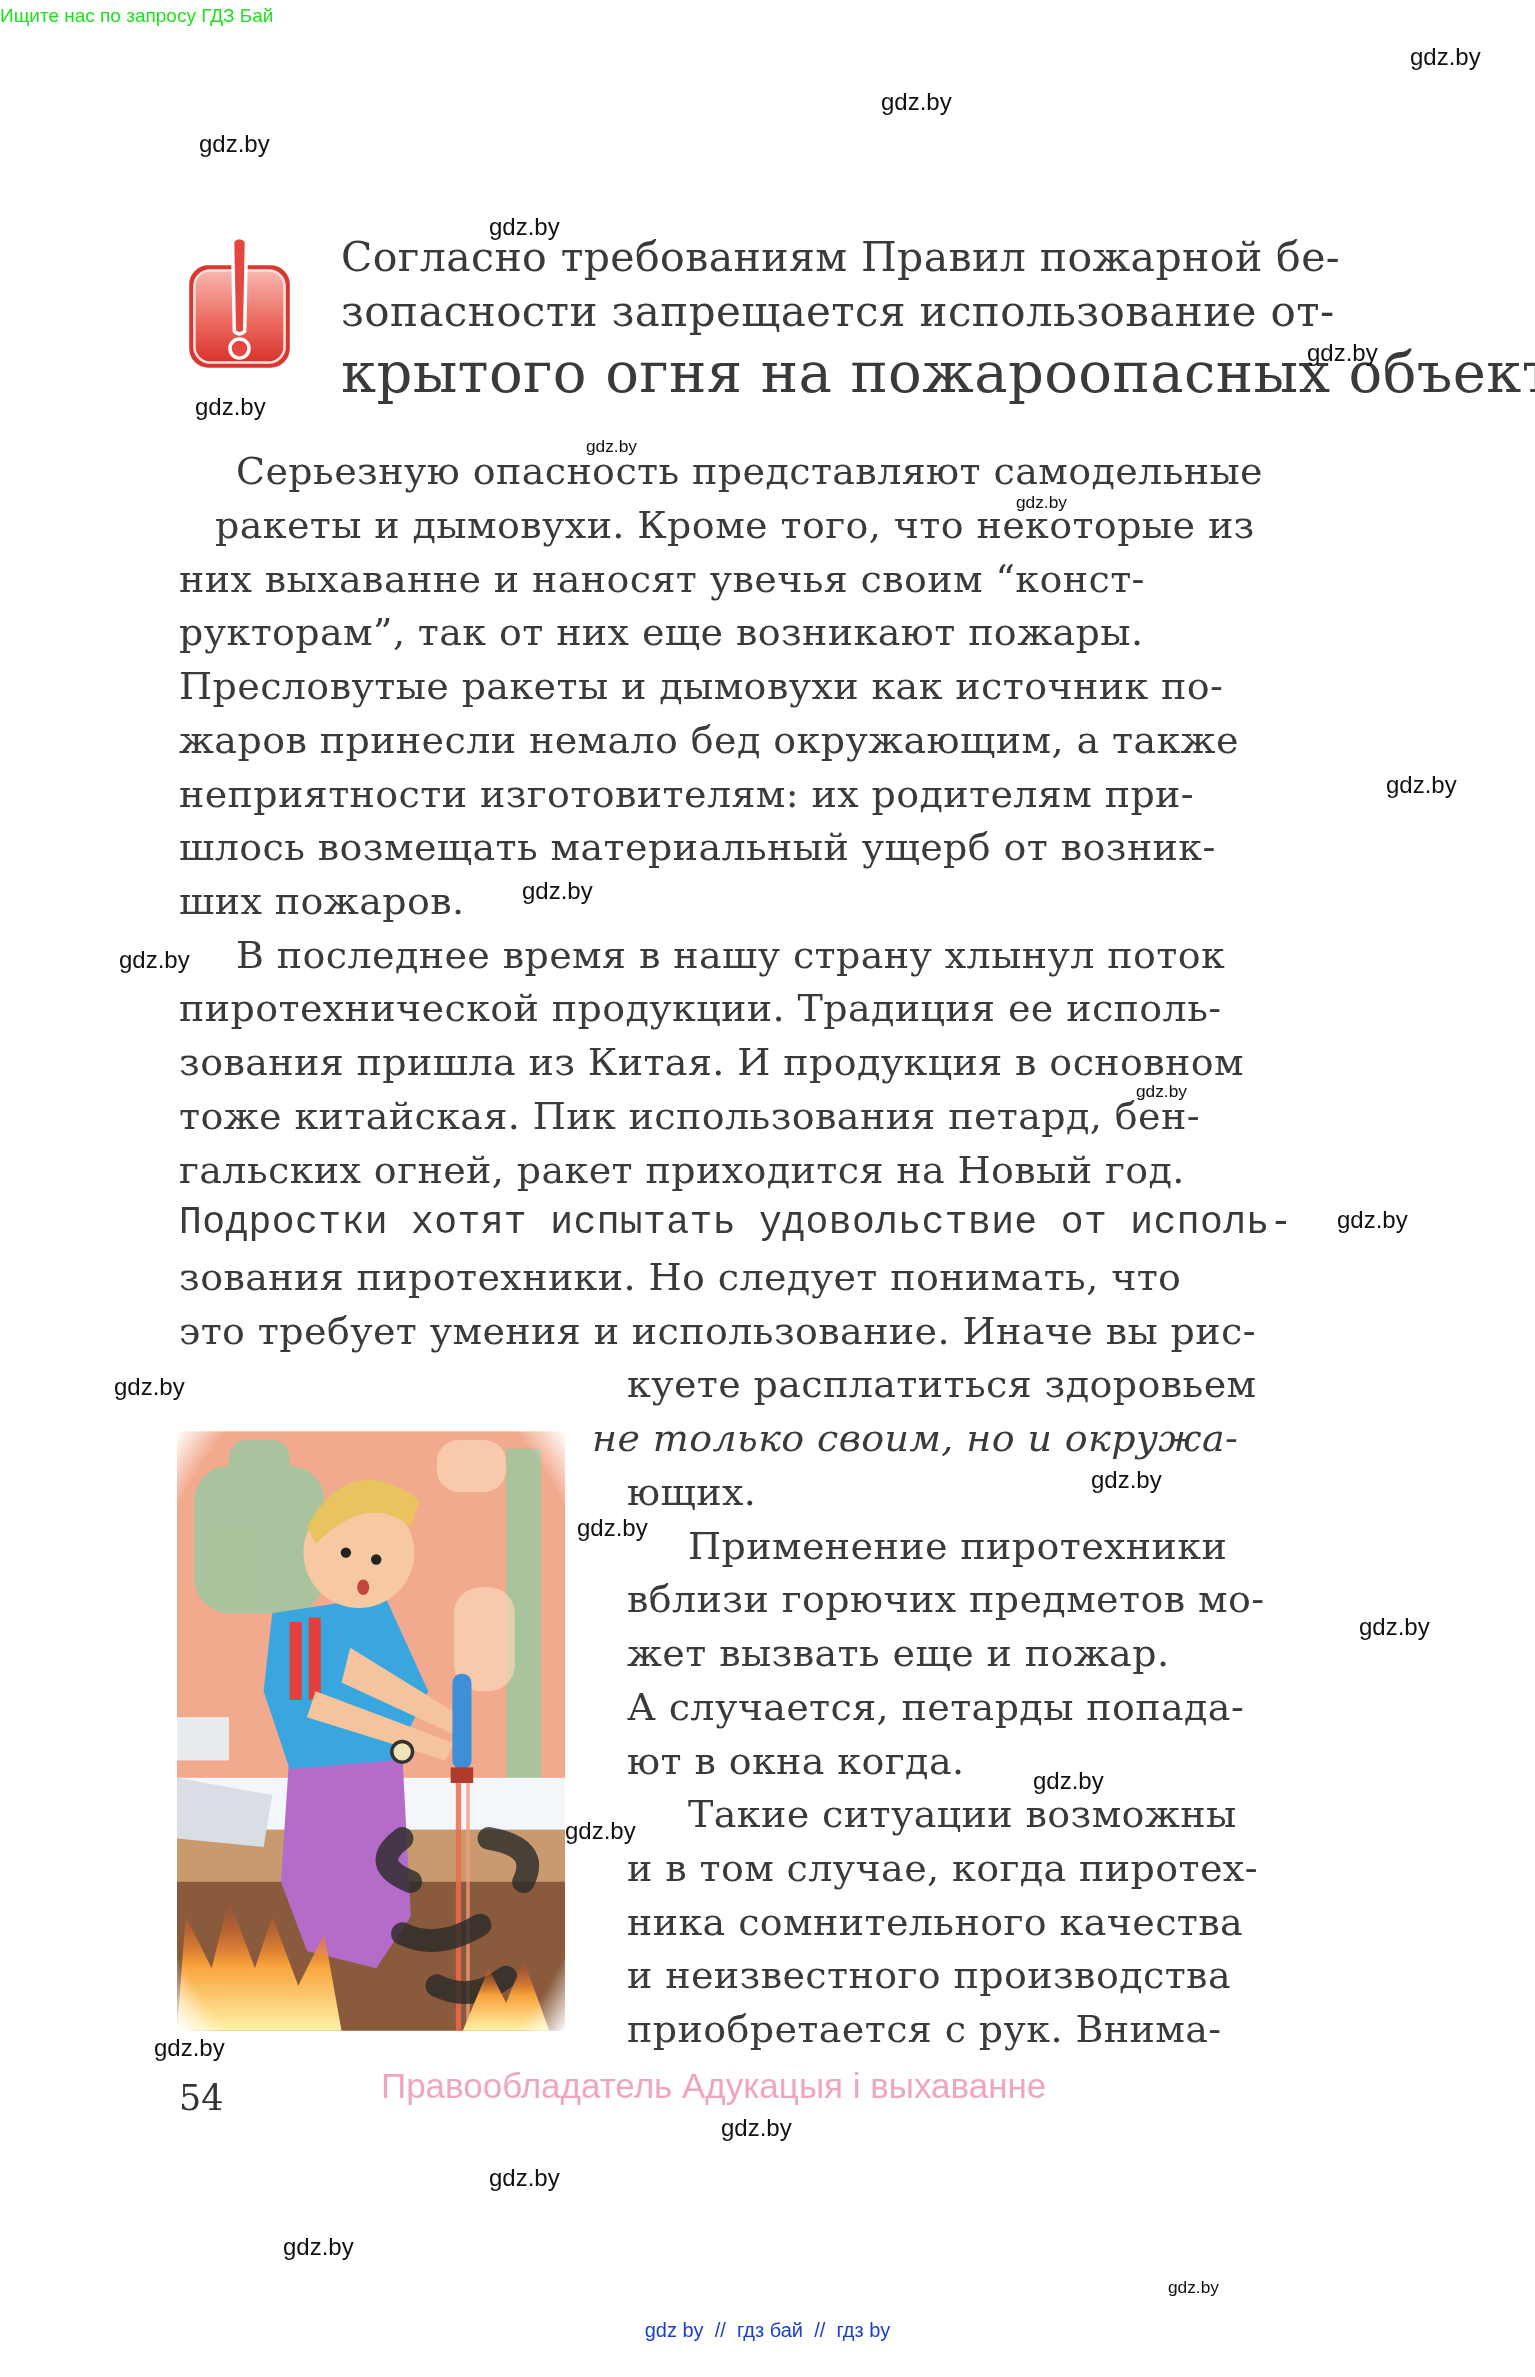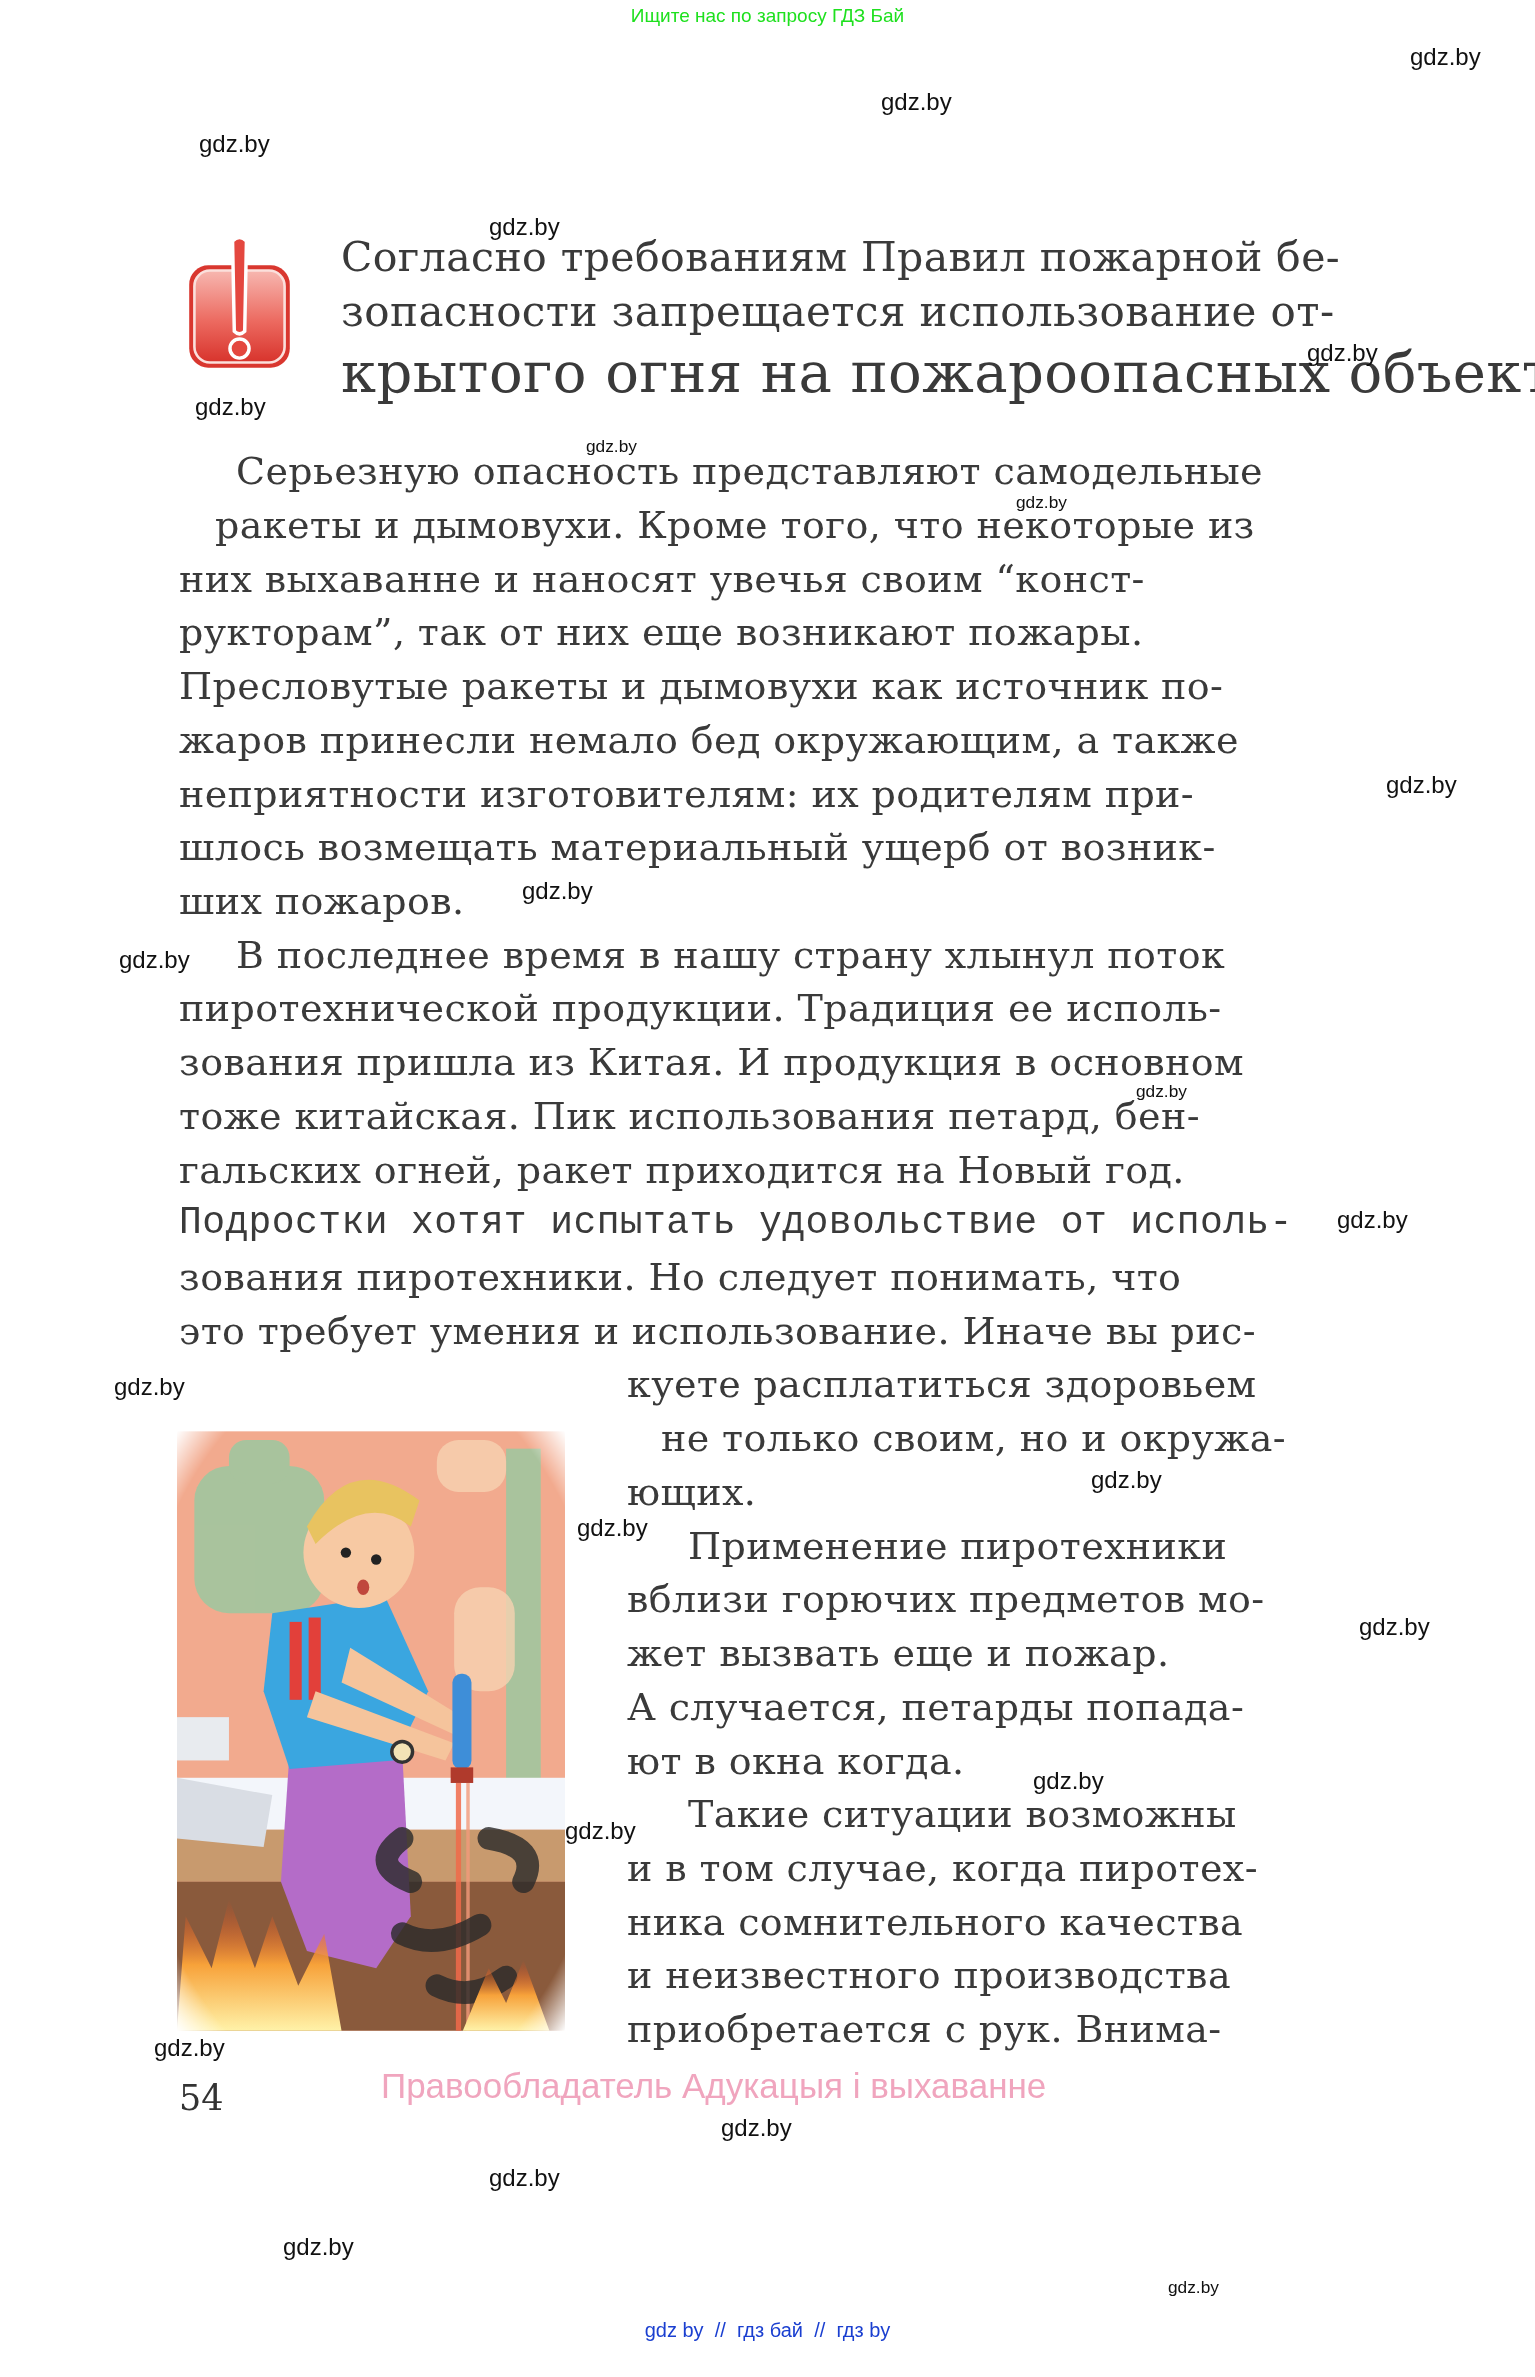--- a/index.html
+++ b/index.html
@@ -1,19 +1,19 @@
 <!DOCTYPE html>
 <html style="font-size:14px"><head>
 <meta charset="utf-8">
 <style>
   html, body { margin:0; padding:0; background:#ffffff; }
   body { width:1535px; height:2377px; position:relative; overflow:hidden; font-family:"DejaVu Serif", serif; }
   .wm { position:absolute; font-family:"Liberation Sans", sans-serif; color:#111; font-size:24px; line-height:1; white-space:nowrap; }
   .wm.sm { font-size:17.3px; }
-  .topnote { position:absolute; left:0; width:1535px; top:5.2px; text-align:center; font-family:"Liberation Sans", sans-serif; font-size:19px; color:#1ee01e; }
+  .topnote { position:absolute; left:0; width:1535px; top:5.2px; text-align:left; font-family:"Liberation Sans", sans-serif; font-size:19px; color:#1ee01e; }
   .line { position:absolute; white-space:nowrap; font-family:"DejaVu Serif", serif; font-size:38px; color:#3a3a3a; line-height:1; letter-spacing:0.4px; }
   .pagenum { position:absolute; left:179px; top:2078px; font-family:"DejaVu Serif", serif; font-size:35px; color:#333; }
   .copyright { position:absolute; left:381px; top:2066px; font-family:"Liberation Sans", sans-serif; font-size:35px; color:#f0a5be; white-space:nowrap; }
   .footer { position:absolute; left:0; width:1535px; top:2319px; text-align:center; font-family:"Liberation Sans", sans-serif; font-size:20px; color:#1a3fd0; white-space:pre; }
   .warn { position:absolute; left:184px; top:234px; width:111px; height:139px; }
   .illus { position:absolute; left:177px; top:1431px; width:388px; height:600px; overflow:hidden;
            -webkit-mask-image: radial-gradient(ellipse at center, #000 88%, transparent 100%); }
 </style>
 </head>
 <body>
@@ -52,21 +52,21 @@
 
 <div class="line" style="left:236px; top:936px;">В последнее время в нашу страну хлынул поток</div>
 <div class="line" style="left:179px; top:989px;">пиротехнической продукции. Традиция ее исполь-</div>
 <div class="line" style="left:179px; top:1043px;">зования пришла из Китая. И продукция в основном</div>
 <div class="line" style="left:179px; top:1097px;">тоже китайская. Пик использования петард, бен-</div>
 <div class="line" style="left:179px; top:1151px;">гальских огней, ракет приходится на Новый год.</div>
 <div class="line" style="left:179px; top:1204px;font-family:Liberation Mono, monospace;">Подростки хотят испытать удовольствие от исполь-</div>
 <div class="line" style="left:179px; top:1258px;">зования пиротехники. Но следует понимать, что</div>
 <div class="line" style="left:179px; top:1312px;">это требует умения и использование. Иначе вы рис-</div>
 <div class="line" style="left:627px; top:1365px;">куете расплатиться здоровьем</div>
-<div class="line" style="left:661px; top:1419px;">не только своим, но и окружа-</div>
+<div class="line" style="left:592px; top:1419px;font-style:italic;">не только своим, но и окружа-</div>
 <div class="line" style="left:627px; top:1473px;">ющих.</div>
 
 <div class="line" style="left:688px; top:1527px;">Применение пиротехники</div>
 <div class="line" style="left:627px; top:1580px;">вблизи горючих предметов мо-</div>
 <div class="line" style="left:627px; top:1634px;">жет вызвать еще и пожар.</div>
 <div class="line" style="left:627px; top:1688px;">А случается, петарды попада-</div>
 <div class="line" style="left:627px; top:1742px;">ют в окна когда.</div>
 
 <div class="line" style="left:688px; top:1795px;">Такие ситуации возможны</div>
 <div class="line" style="left:627px; top:1849px;">и в том случае, когда пиротех-</div>

